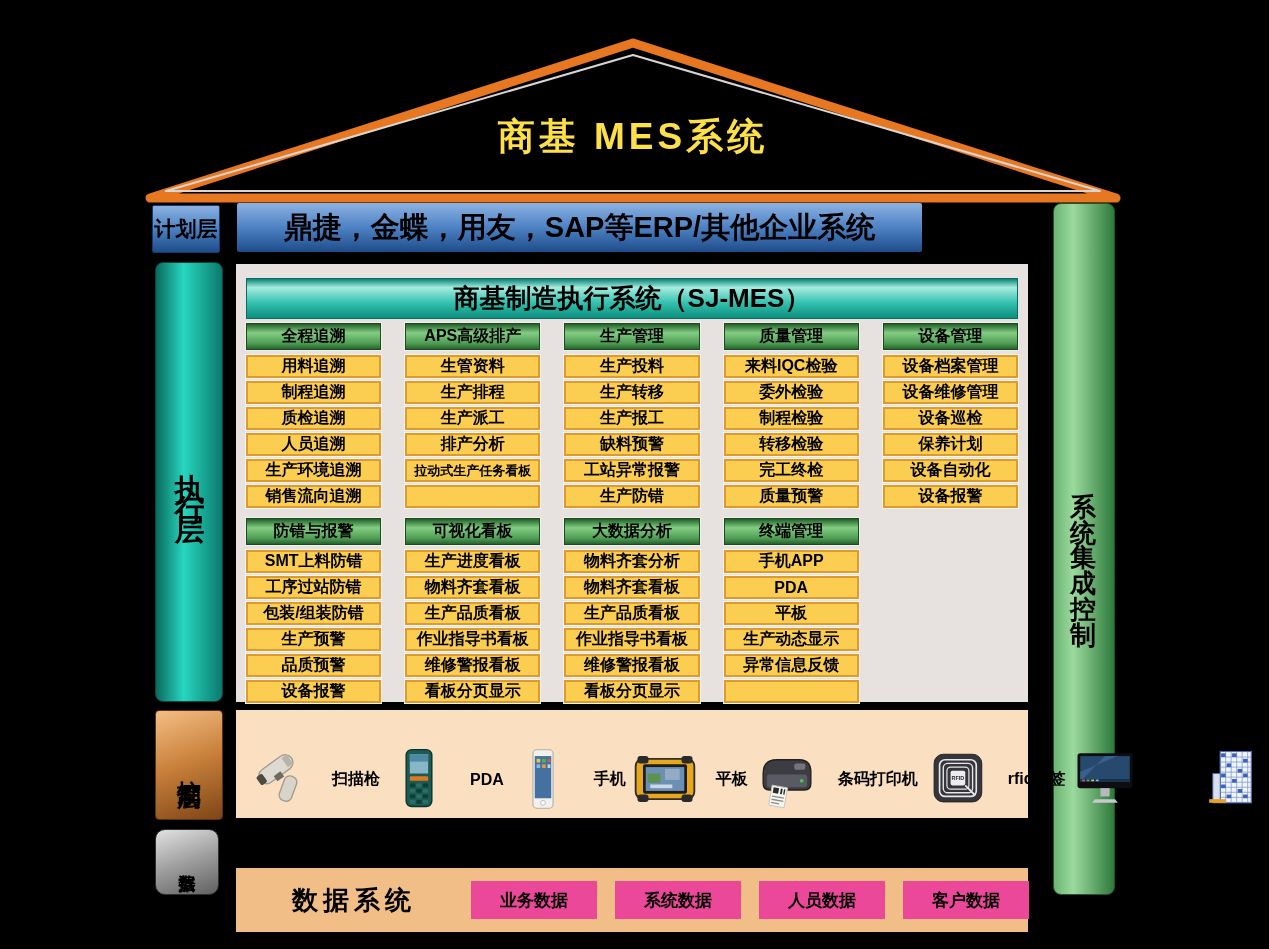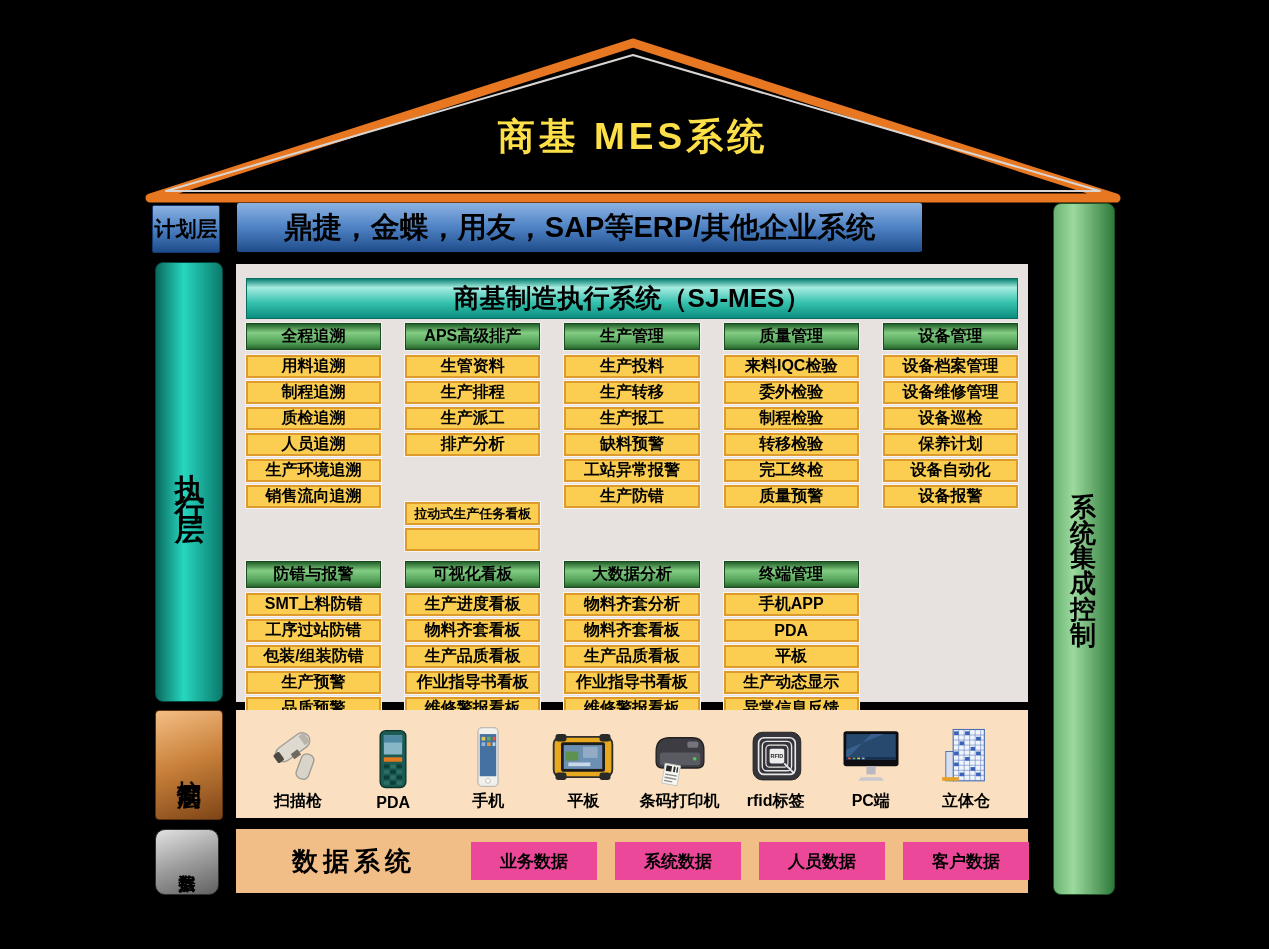--- a/index.html
+++ b/index.html
@@ -71,33 +71,33 @@
     background:linear-gradient(180deg,#215F28 0%,#83CD83 35%,#4E9C54 78%,#27632D 100%);
     border:1px solid #1A4A1F;box-shadow:0 0 0 1px #F2EFED;
     font-weight:bold;font-size:16px;margin-bottom:5px;
   }
   .group-items{display:flex;flex-direction:column;gap:3px;}
   .ybox{
     height:23px;box-sizing:border-box;display:flex;align-items:center;justify-content:center;
     background:#FBCE52;border:2px solid #DE9B2D;box-shadow:0 0 0 1px #F8F5F3;
     font-weight:bold;font-size:16px;white-space:nowrap;
   }
-  .ybox.small{font-size:13px;margin-top:43px;}
+  .ybox.small{font-size:13px;}
   
   #control-bar{
     position:absolute;left:236px;top:710px;width:792px;height:108px;
     background:#FAE0C0;box-sizing:border-box;
     display:flex;align-items:flex-end;justify-content:space-evenly;padding:4px 6px 6px;
   }
-  .device{display:flex;flex-direction:column;align-items:center;}
+  .device{display:flex;flex-direction:row;align-items:center;gap:12px;}
   .device svg{width:78px;height:66px;display:block;}
   .device-label{font-size:16px;font-weight:bold;margin-top:1px;white-space:nowrap;}
   
   #data-bar{
-    position:absolute;left:236px;top:829px;width:792px;height:64px;
+    position:absolute;left:236px;top:868px;width:792px;height:64px;
     background:#F2BE87;box-sizing:border-box;
     display:flex;align-items:center;padding-left:56px;
   }
   #data-bar-title{font-size:26px;font-weight:bold;letter-spacing:5px;white-space:nowrap;}
   #data-boxes{display:flex;gap:18px;margin-left:55px;}
   .data-box{
     width:126px;height:38px;background:#ec4899;
     display:flex;align-items:center;justify-content:center;
     font-size:17px;font-weight:bold;white-space:nowrap;
   }

